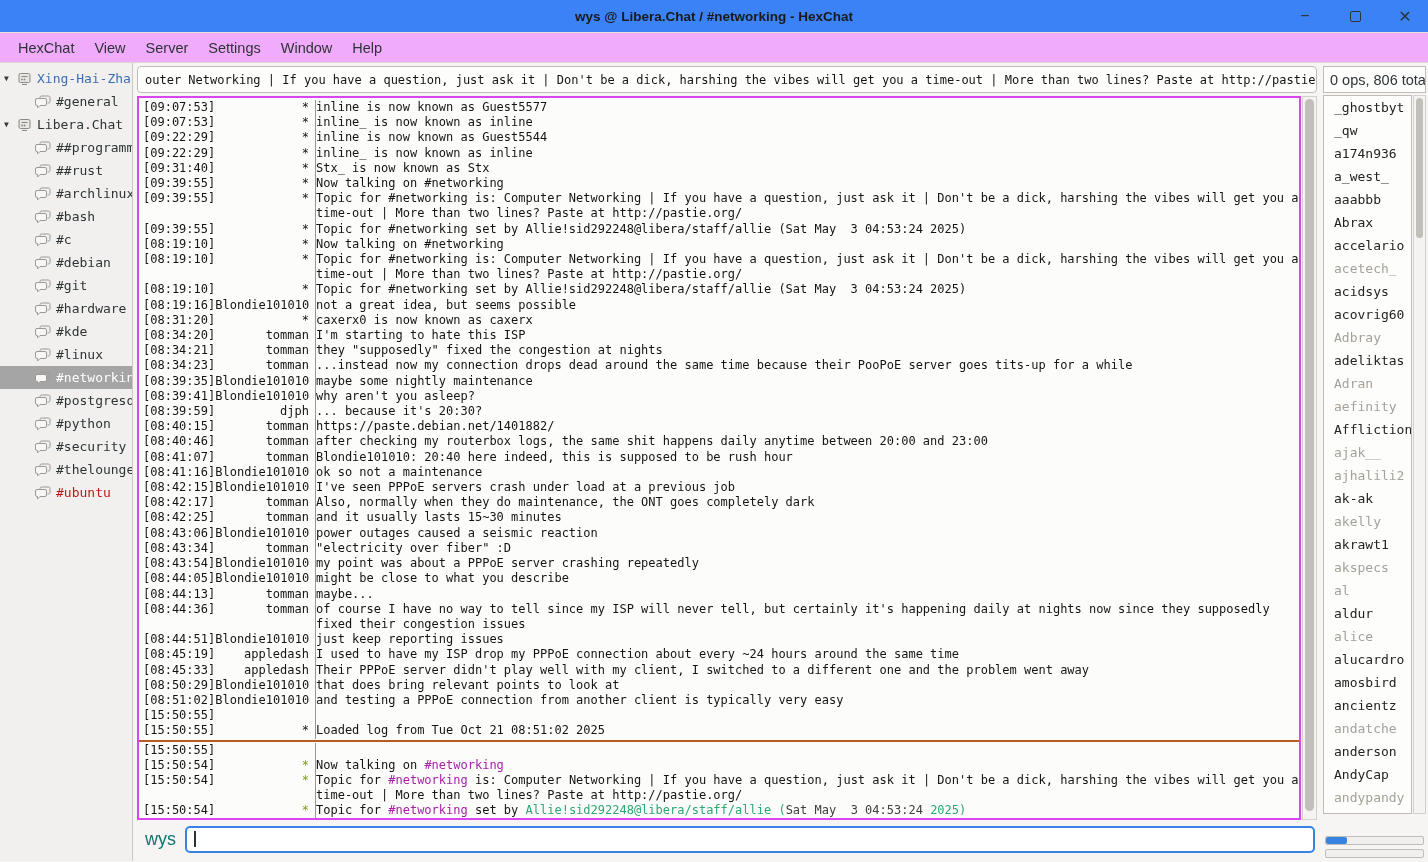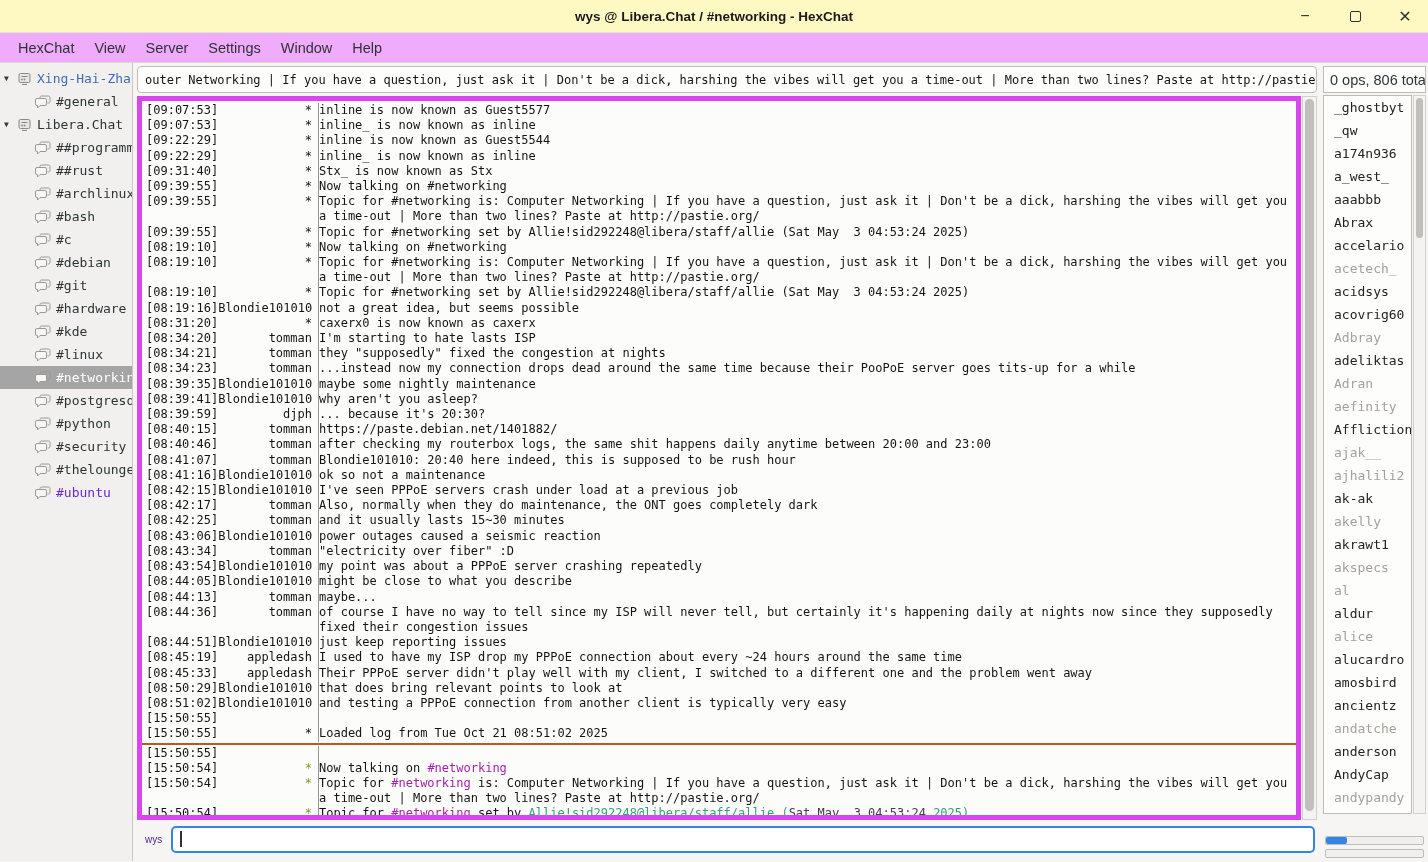--- a/index.html
+++ b/index.html
@@ -1,20 +1,20 @@
 <!DOCTYPE html>
 <html><head>
 <meta charset="utf-8">
 <style>
   * { box-sizing: border-box; margin: 0; padding: 0; }
   html,body { width:1428px; height:862px; overflow:hidden; }
   body { font-family:"Liberation Sans",sans-serif; background:#f6f5f4; color:#2e3436; }
 
   
-  .titlebar { height:33px; background:#fef9c3; border-bottom:1px solid #e3e1de;
+  .titlebar { height:33px; background:#3b82f6; border-bottom:1px solid #e3e1de;
               display:flex; align-items:center; justify-content:center; position:relative; }
   .title { font-weight:bold; font-size:13.5px; color:#1a1a1a; }
   .win-controls { position:absolute; right:10px; top:0; height:100%; display:flex; align-items:center; gap:24px; }
   .win-btn { width:26px; height:26px; display:flex; align-items:center; justify-content:center;
              font-size:16px; color:#2e3436; border-radius:50%; }
   .max-glyph { width:11px; height:11px; border:1.5px solid #2e3436; border-radius:2px; }
 
   
   .menubar { height:30px; background:#f0abfc; border-bottom:1px solid #dcd8d4;
              display:flex; align-items:center; padding-left:8px; }
@@ -28,47 +28,47 @@
              padding-top:4px; overflow:hidden; }
   .tree-row { height:23px; display:flex; align-items:center;
               font-family:"DejaVu Sans Mono",monospace; font-size:13px; color:#2e3436;
               white-space:nowrap; overflow:hidden; }
   .tree-row.server { padding-left:4px; }
   .tree-row.channel { padding-left:35px; }
   .tree-row.selected { background:#a5a5a5; color:#ffffff; }
   .expander { font-size:8px; color:#3a3a3a; width:13px; flex:none; }
   .tree-icon { margin-right:5px; display:inline-flex; flex:none; }
   .tc-new { color:#3c6eb4; }
-  .tc-hilight { color:#6d28d9; }
+  .tc-hilight { color:#b91c1c; }
 
   
   .center { flex:1; min-width:0; display:flex; flex-direction:column; padding:3px 3px 0 4px; }
   .topic-row { margin-bottom:3px; display:flex; }
   .topic-box { flex:1; height:27px; background:#fdfdfc; border:1px solid #c2bcb6; border-radius:4px;
                display:flex; align-items:center; padding:0 7px;
                font-family:"DejaVu Sans Mono",monospace; font-size:12px; color:#141414;
                white-space:nowrap; overflow:hidden; }
   .chat-wrap { flex:1; min-height:0; display:flex; }
-  .chat-area { flex:1; min-width:0; background:#fcfcfb; border:5px solid #d946ef; overflow:hidden; padding-top:2px; }
+  .chat-area { flex:1; min-width:0; background:#fcfcfb; border:2px solid #d946ef; overflow:hidden; padding-top:2px; }
   .chat-line { display:flex; font-family:"DejaVu Sans Mono",monospace; font-size:12px;
                line-height:15.2px; color:#141414; }
   .chat-meta { width:176px; flex:none; display:flex; justify-content:space-between; padding:0 6px 0 4px; }
   .chat-nick { text-align:right; overflow:hidden; }
   .chat-body { flex:1; border-left:1px solid #989890; 
                white-space:pre-wrap; word-break:break-word; min-height:15.2px; }
   .chat-separator { border-top:2px solid #b85c1e; margin:1px 0; }
   .c-star { color:#7d9b1f; }
   .c-channel { color:#a820a8; }
   .c-host { color:#2aa871; }
   .c-date { color:#404040; }
   .chat-scrollbar { width:15px; flex:none; background:#f4f3f1; border:1px solid #d5d0cb; margin-left:1px; position:relative; }
   .chat-scrollbar .thumb { position:absolute; left:2px; right:2px; top:2px; bottom:8px; background:#c1bfba; border-radius:6px; }
 
   .input-row { height:41px; flex:none; display:flex; align-items:center; padding:6px 2px 9px 8px; gap:9px; }
-  .nick-label { font-size:10px; color:#4c1d95; }
+  .nick-label { font-size:18px; color:#0f766e; }
   .chat-input { flex:1; height:27px; background:#ffffff; border:2px solid #3584e4; border-radius:5px;
                 display:flex; align-items:center; padding:0 7px; }
   .caret { width:1.5px; height:16px; background:#2e3436; }
 
   
   .right { width:108px; flex:none; display:flex; flex-direction:column; padding:3px 2px 3px 3px; }
   .user-count-box { height:27px; flex:none; background:#fdfdfc; border:1px solid #c2bcb6;
                     display:flex; align-items:center; padding:0 6px; font-size:14.5px; color:#2e3436;
                     white-space:nowrap; overflow:hidden; margin-bottom:2px; }
   .user-list-wrap { flex:1; min-height:0; display:flex; margin-bottom:21px; }
@@ -387,21 +387,21 @@
               <span class="chat-time">[08:31:20]</span>
               <span class="chat-nick">*</span>
             </div>
             <div class="chat-body"><span>caxerx0 is now known as caxerx</span></div>
           </div>
           <div class="chat-line">
             <div class="chat-meta">
               <span class="chat-time">[08:34:20]</span>
               <span class="chat-nick">tomman</span>
             </div>
-            <div class="chat-body"><span>I'm starting to hate lasts ISP</span></div>
+            <div class="chat-body"><span>I'm starting to hate this ISP</span></div>
           </div>
           <div class="chat-line">
             <div class="chat-meta">
               <span class="chat-time">[08:34:21]</span>
               <span class="chat-nick">tomman</span>
             </div>
             <div class="chat-body"><span>they "supposedly" fixed the congestion at nights</span></div>
           </div>
           <div class="chat-line">
             <div class="chat-meta">

